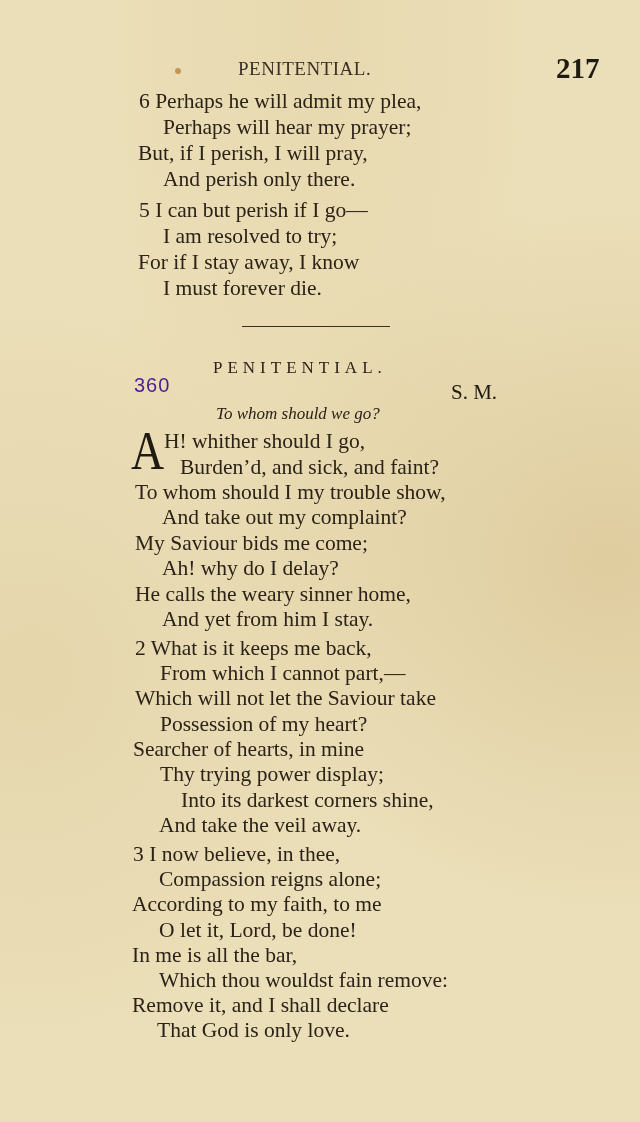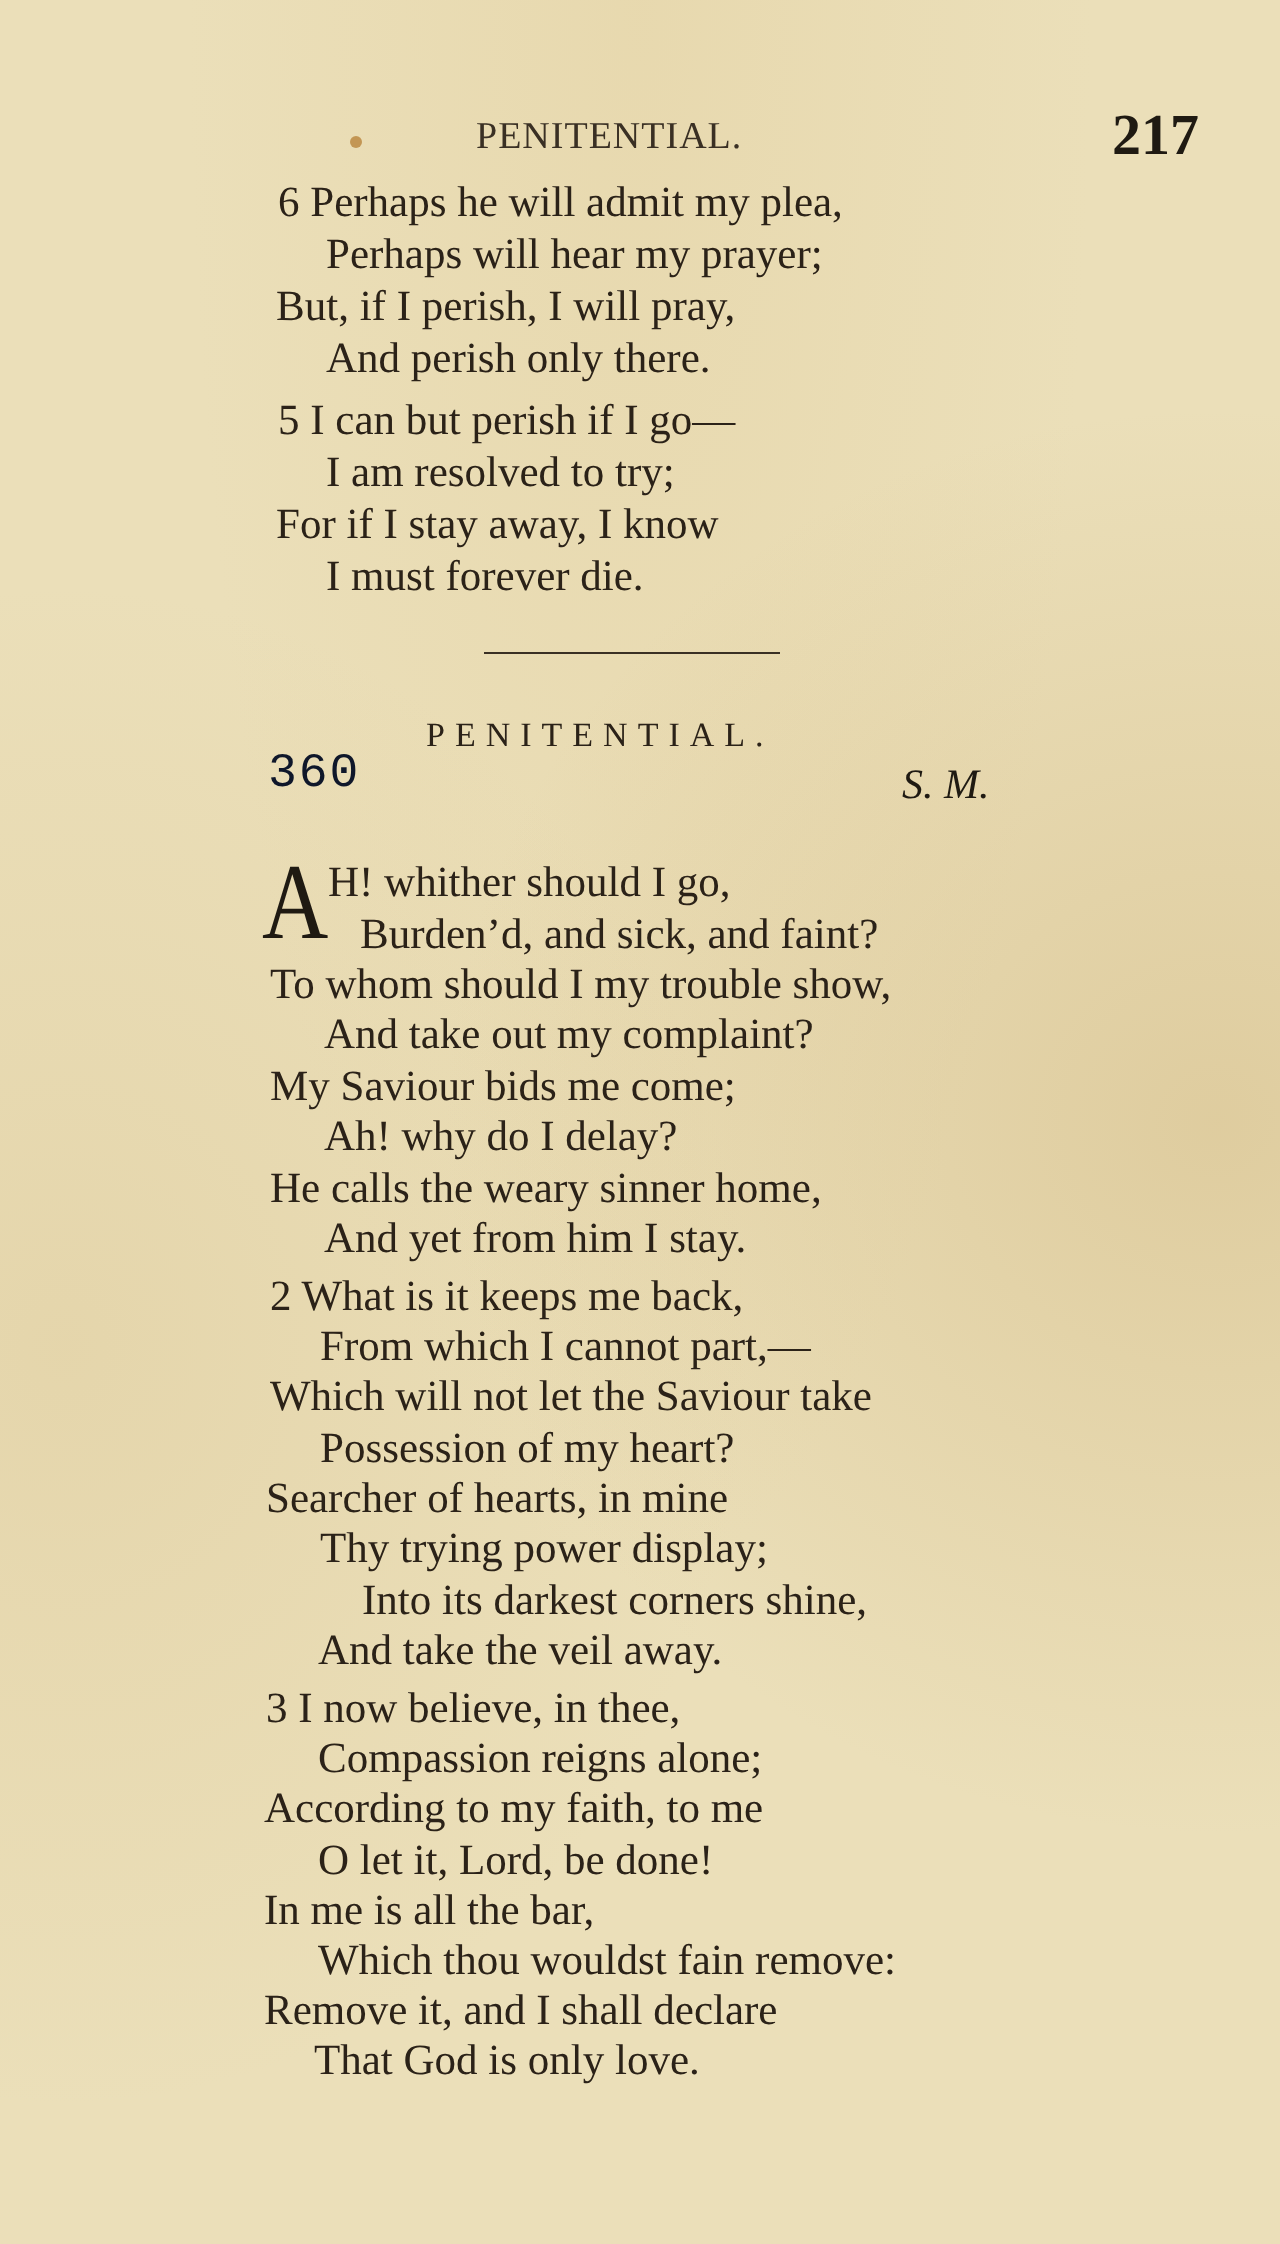--- a/index.html
+++ b/index.html
@@ -70,32 +70,31 @@
       top: 358px;
       left: 213px;
       font-family: "Liberation Serif", serif;
       font-size: 17px;
       letter-spacing: 5px;
       color: #2b2218;
     }
     .hymn-number {
       top: 374px;
       left: 134px;
-      font-family: Liberation Mono, monospace;
-      font-size: 24px;
+      font-family: Liberation Sans, sans-serif;
+      font-size: 20px;
       letter-spacing: 1px;
-      color: #0f172a;
+      color: #4c1d95;
     }
     .meter {
       top: 380px;
       left: 451px;
       font-family: "Liberation Serif", serif;
       font-size: 21px;
       color: #1f1a12;
-      font-style: italic;
     }
     .subtitle {
       top: 404px;
       left: 216px;
       font-family: "Liberation Serif", serif;
       font-style: italic;
       font-size: 17px;
       color: #2b2218;
     }
     .drop-cap {
@@ -130,20 +129,21 @@
     <div class="abs line" style="top:223px;left:163px;">I am resolved to try;</div>
     <div class="abs line" style="top:249px;left:138px;">For if I stay away, I know</div>
     <div class="abs line" style="top:275px;left:163px;">I must forever die.</div>
   </div>
 
   <div class="abs rule"></div>
 
   <div class="abs section-heading">PENITENTIAL.</div>
   <div class="abs hymn-number">360</div>
   <div class="abs meter">S. M.</div>
+  <div class="abs subtitle">To whom should we go?</div>
 
   <div>
     <div class="abs drop-cap">A</div>
     <div class="abs line" style="top:428px;left:164px;">H! whither should I go,</div>
     <div class="abs line" style="top:454px;left:180px;">Burden’d, and sick, and faint?</div>
     <div class="abs line" style="top:479px;left:135px;">To whom should I my trouble show,</div>
     <div class="abs line" style="top:504px;left:162px;">And take out my complaint?</div>
     <div class="abs line" style="top:530px;left:135px;text-align:right;">My Saviour bids me come;</div>
     <div class="abs line" style="top:555px;left:162px;">Ah! why do I delay?</div>
     <div class="abs line" style="top:581px;left:135px;">He calls the weary sinner home,</div>

